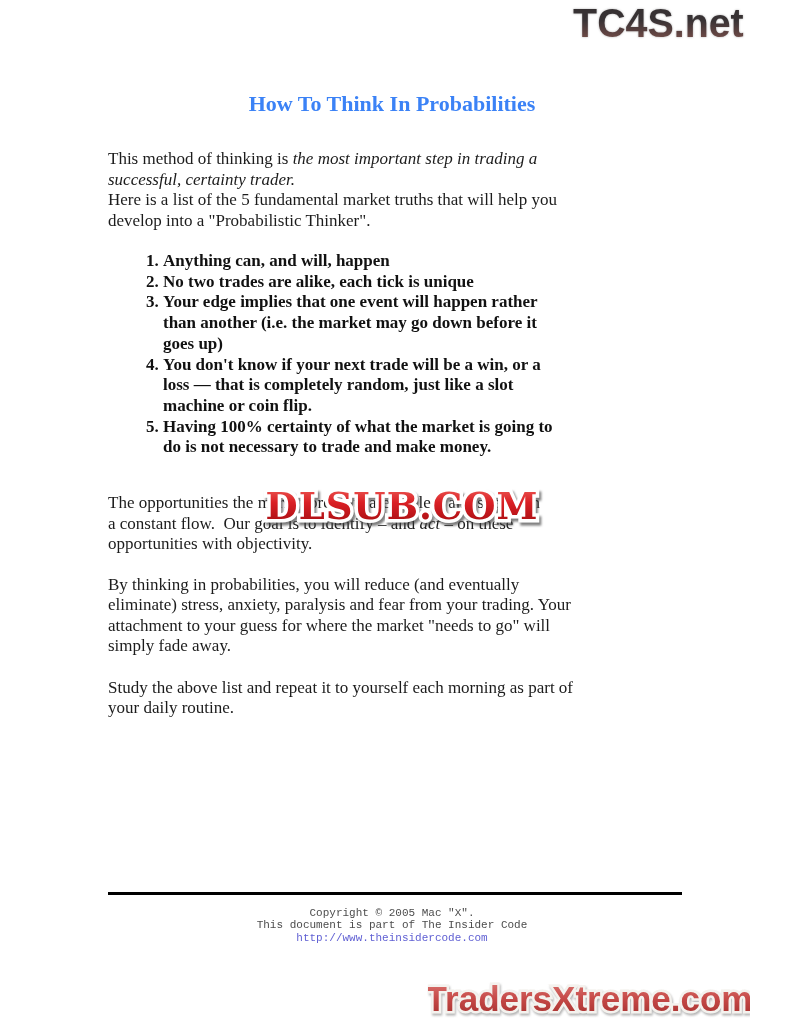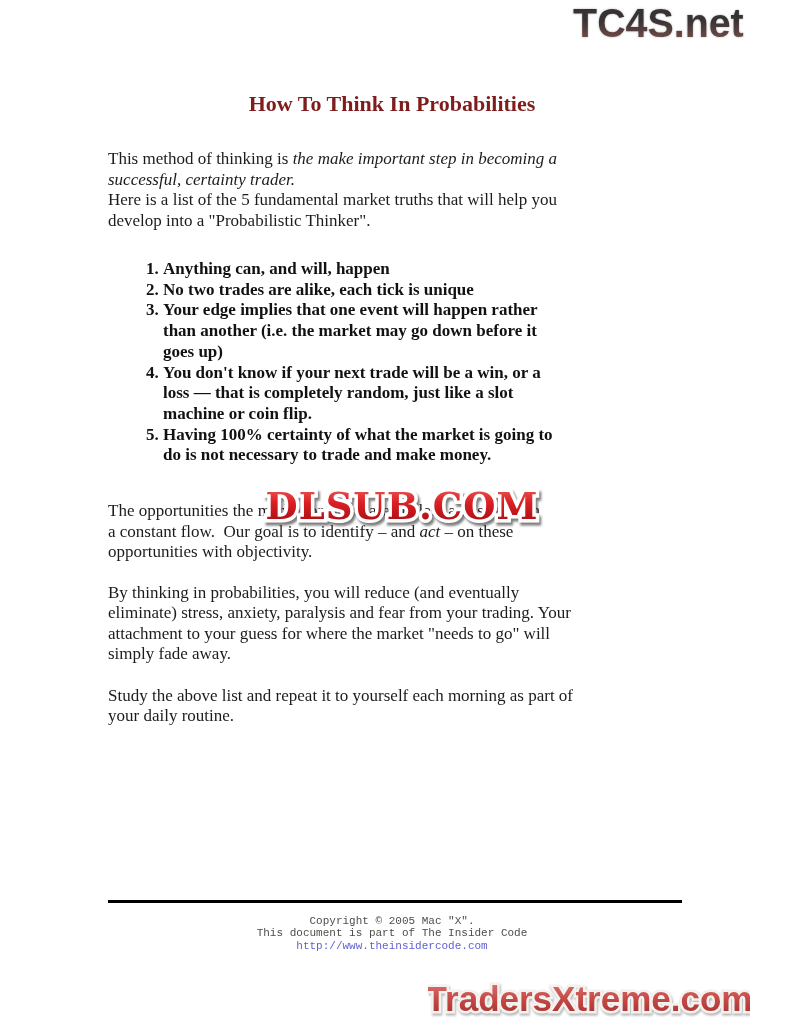--- a/index.html
+++ b/index.html
@@ -13,29 +13,29 @@
     font-family:"Liberation Sans",sans-serif;font-weight:700;
     font-size:41px;letter-spacing:0px;line-height:46px;
     background:linear-gradient(180deg,#343031 0%,#393335 45%,#5f4341 72%,#8a5a52 100%);
     -webkit-background-clip:text;background-clip:text;color:transparent;
     transform:scaleX(0.96);transform-origin:right top;
     filter:drop-shadow(0 0 1px rgba(90,90,90,.45));
   }
   .content{position:absolute;left:108px;top:0;width:568px;}
   h1.title{
     margin:92px 0 0 0;text-align:center;
-    font-size:22px;line-height:24px;font-weight:700;color:#7f1d1d;
+    font-size:22px;line-height:24px;font-weight:700;color:#3b82f6;
   }
   p{margin:0;font-size:17px;line-height:20.5px;}
   .line{display:block;}
   .it{font-style:italic;}
   .p-intro{margin-top:33px;}
   .p-listintro{}
   ol.truths{
-    margin:28px 0 0 0;padding:0 0 0 55px;
+    margin:20px 0 0 0;padding:0 0 0 55px;
     font-size:17px;line-height:20.7px;font-weight:700;color:#111;
   }
   ol.truths li{margin:0;padding:0;}
   .p-opp{margin-top:35px;}
   .p-benefits{margin-top:20px;}
   .p-closing{margin-top:21px;}
   hr.rule{
     border:none;border-top:3px solid #000;
     margin:173px 0 0 0;width:574px;
   }
@@ -57,21 +57,21 @@
 
 <div class="page">
 
   <div class="tc4s">TC4S.net</div>
 
   <div class="content">
 
     <h1 class="title">How To Think In Probabilities</h1>
 
     <p class="p-intro">
-        <span class="line"><span>This method of thinking is </span><span class="it">the make important step in becoming a</span></span>
+        <span class="line"><span>This method of thinking is </span><span class="it">the most important step in trading a</span></span>
         <span class="line it">successful, certainty trader.</span>
       </p>
 
     <p class="p-listintro">
         <span class="line">Here is a list of the 5 fundamental market truths that will help you</span>
         <span class="line">develop into a "Probabilistic Thinker".</span>
       </p>
 
     <ol class="truths">
       <li>

